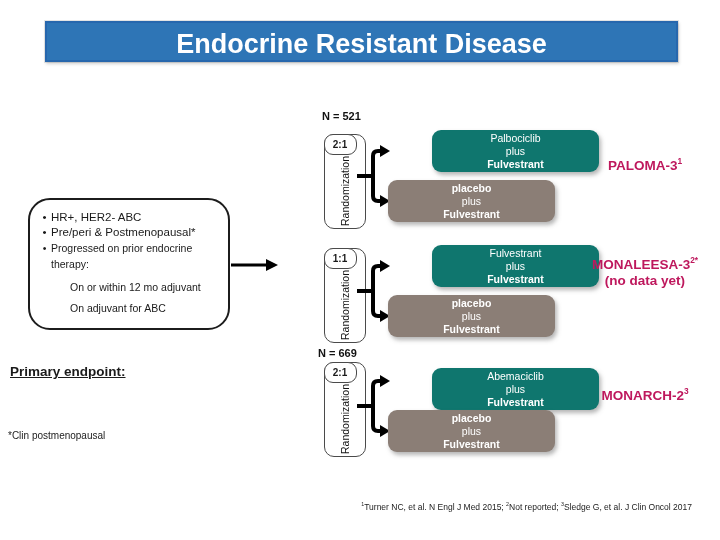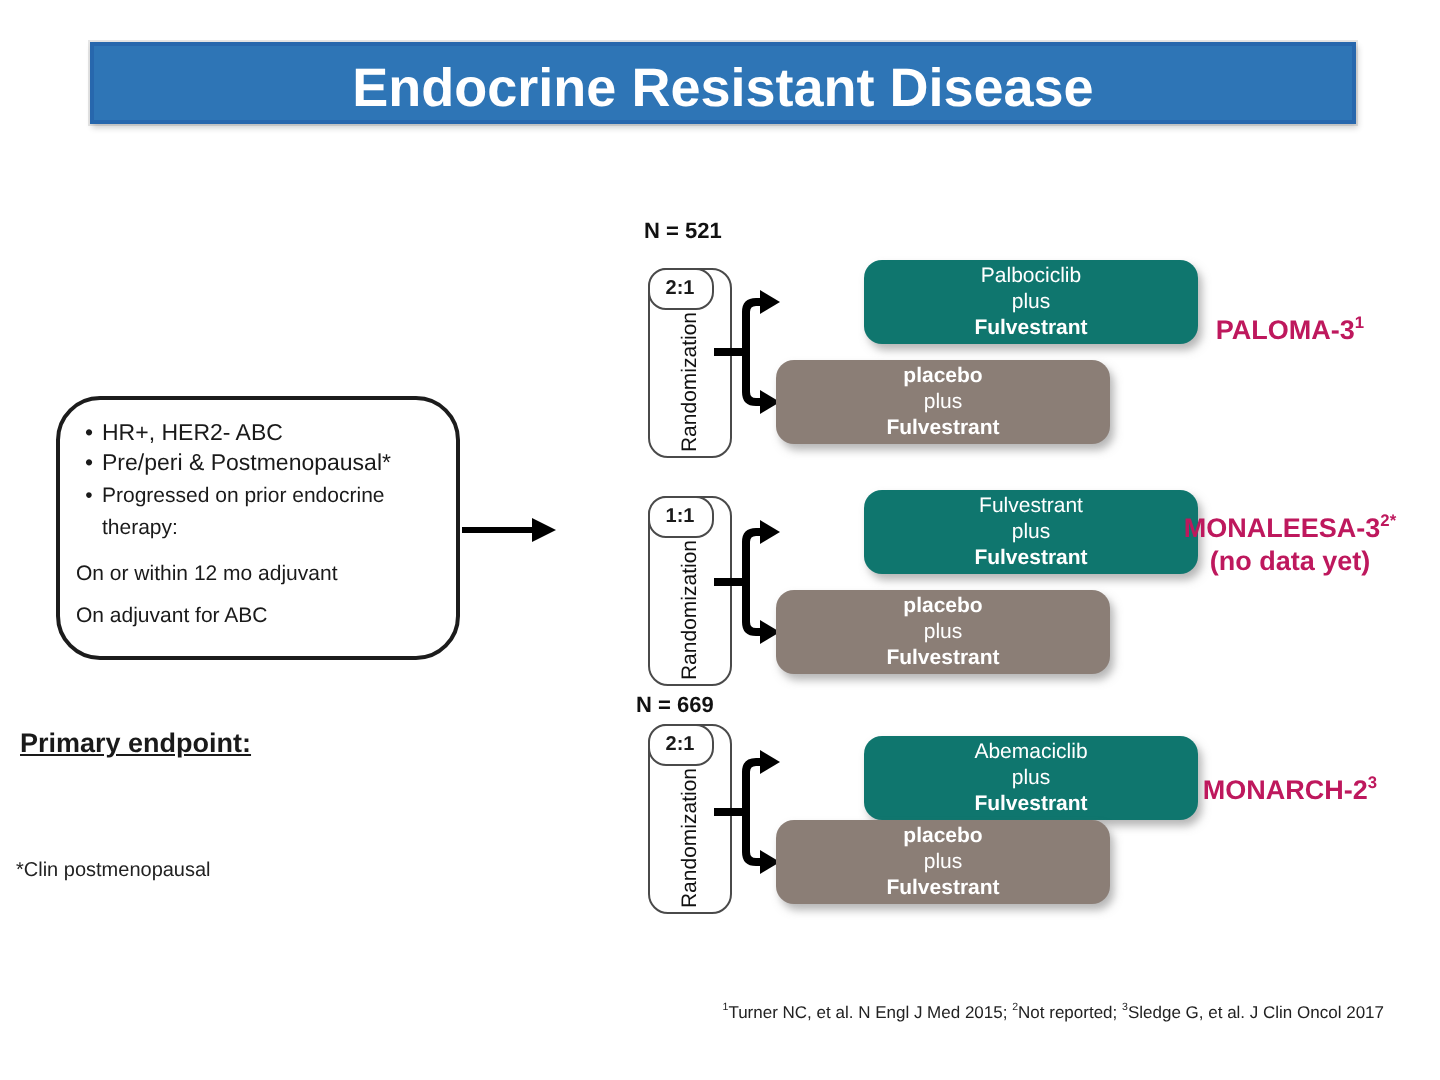--- a/index.html
+++ b/index.html
@@ -20,21 +20,21 @@
 
   
   .criteria-box {
     position:absolute; left:28px; top:198px; width:202px; height:132px;
     border:2px solid #1c1c1c; border-radius:22px; background:#fff;
     box-sizing:border-box; padding:10px 6px 0 8px;
   }
   .bullet-row { display:flex; font-size:11.5px; line-height:15px; color:#1a1a1a; }
   .bullet-row.small { font-size:10.5px; line-height:16px; }
   .bullet-dot { width:13px; flex:0 0 13px; text-align:center; }
-  .sub-item { font-size:10.5px; margin-top:9px; color:#1a1a1a; }
+  .sub-item { margin-left:32px; font-size:10.5px; margin-top:9px; color:#1a1a1a; }
 
   
   .feed-arrow { position:absolute; left:231px; top:258px; }
 
   
   .rand-box {
     position:absolute; width:42px; height:95px; background:#fff;
     border:1.5px solid #4a4a4a; border-radius:10px; box-sizing:border-box;
   }
   .ratio {

